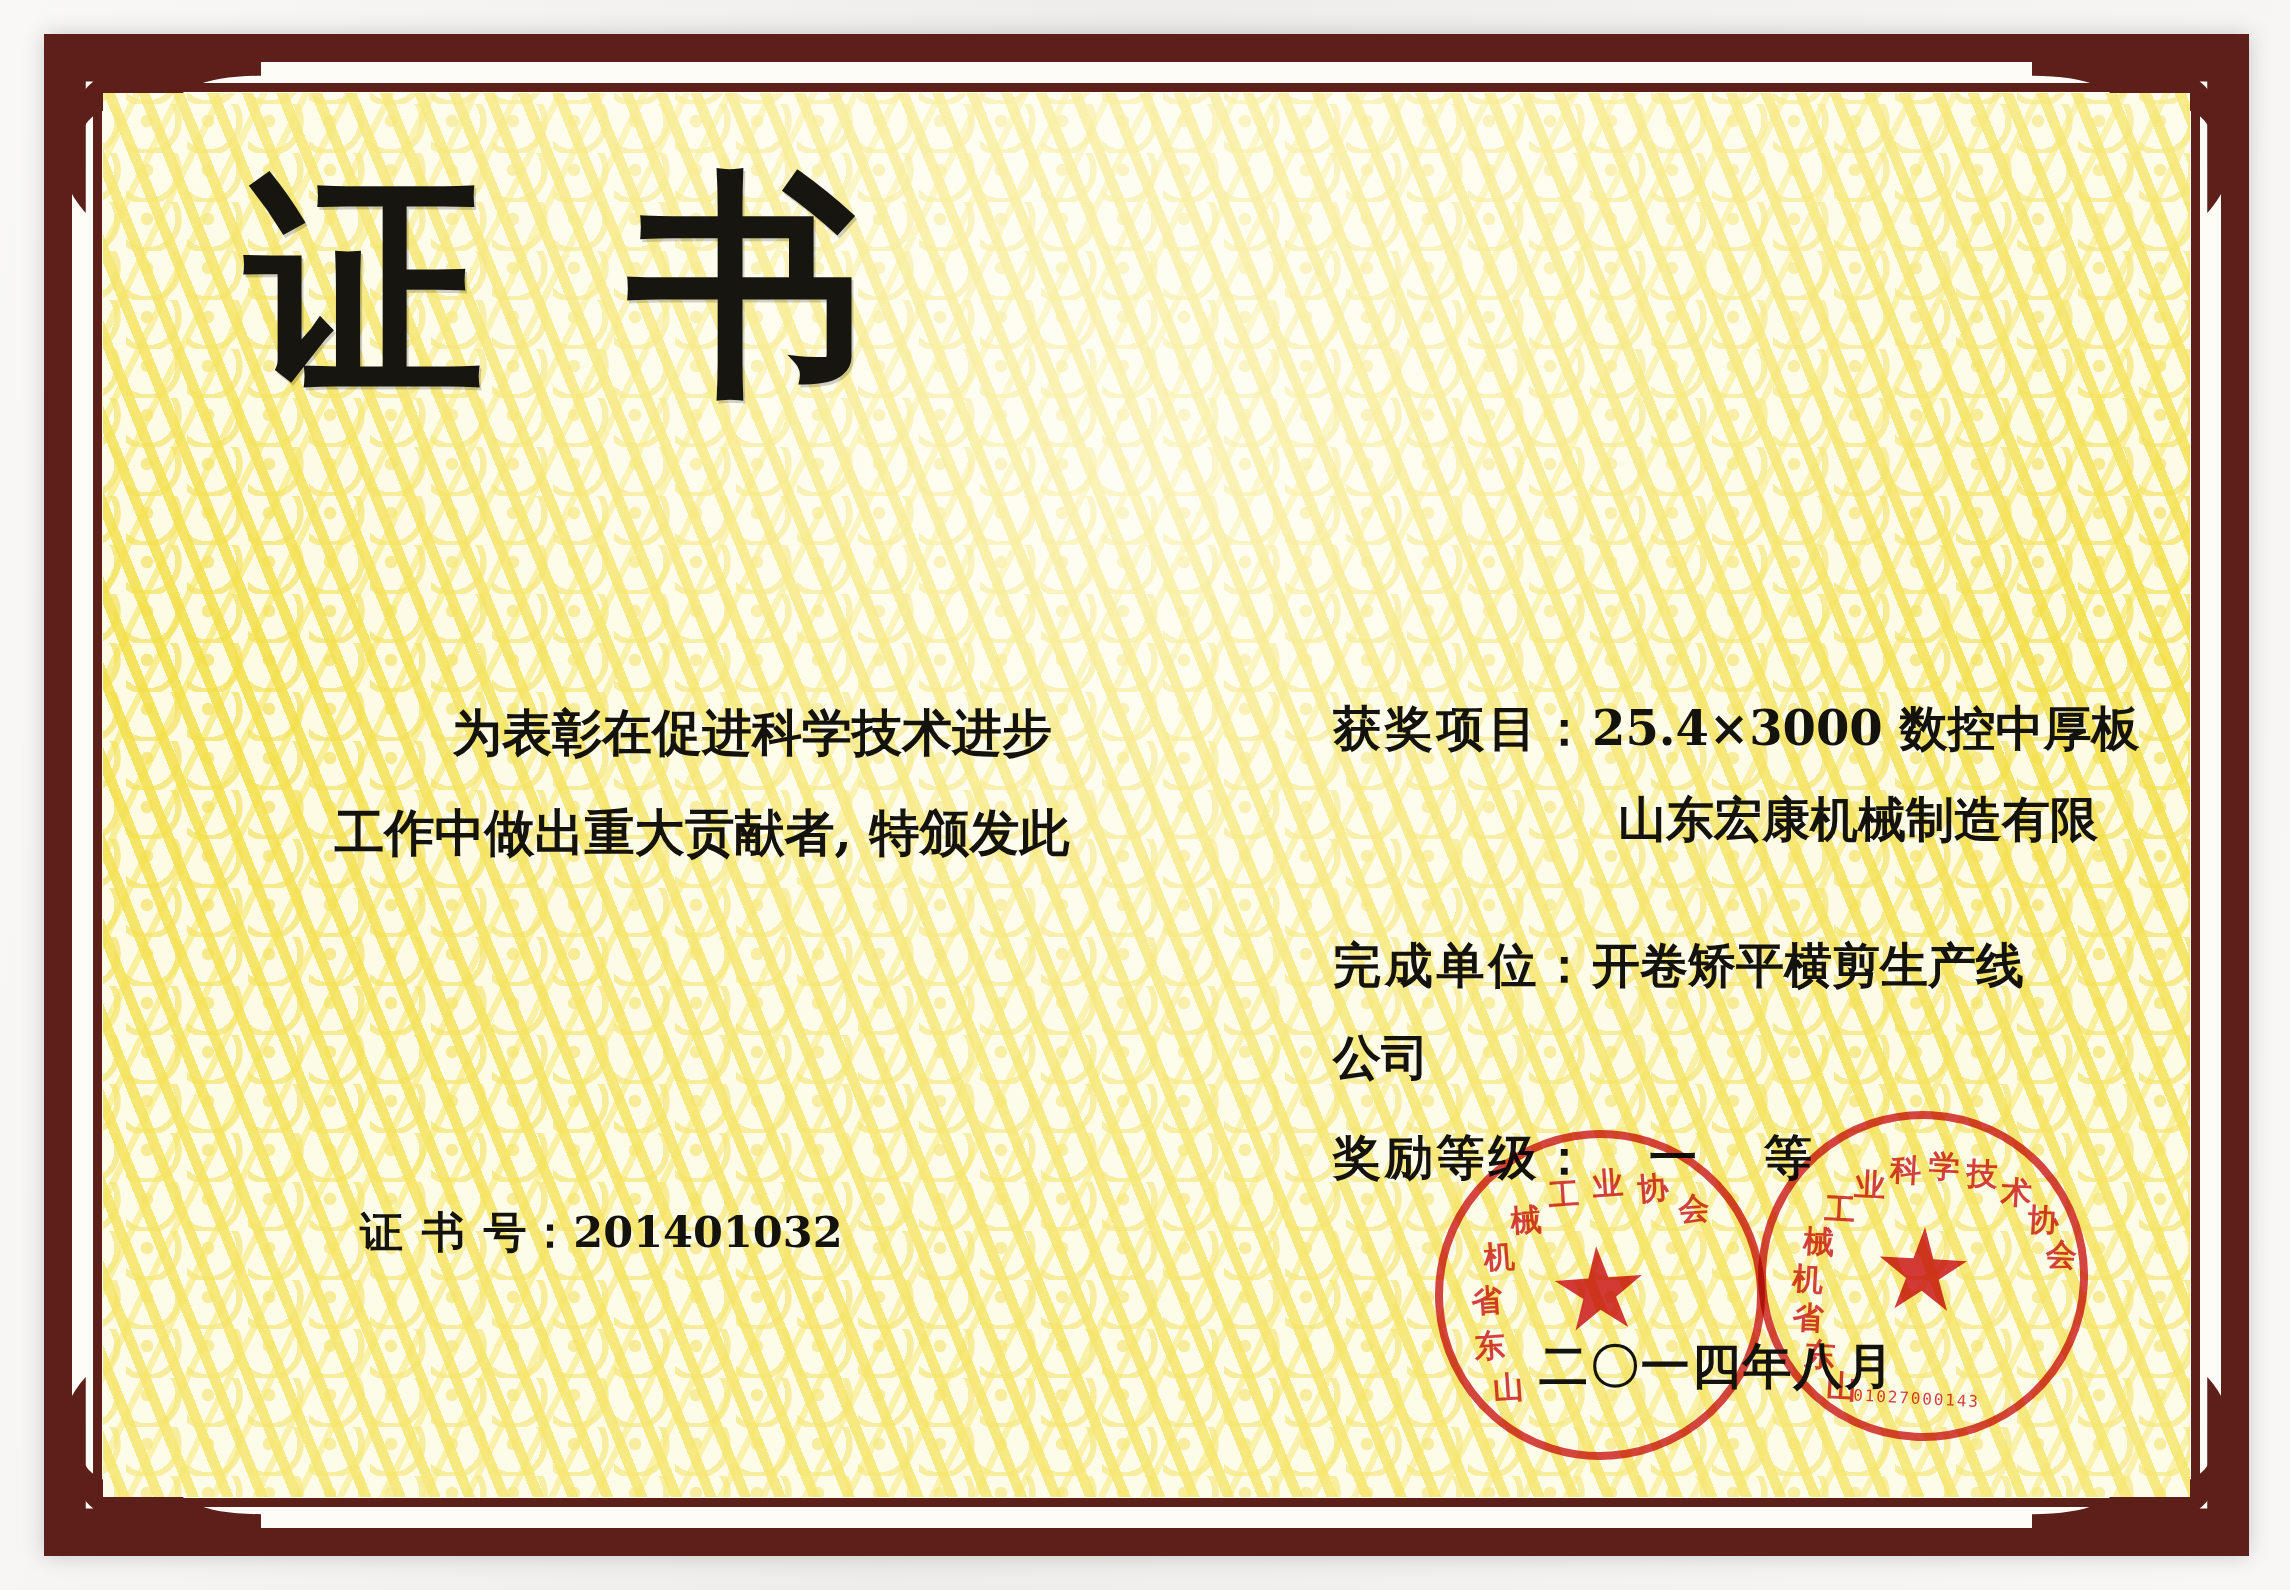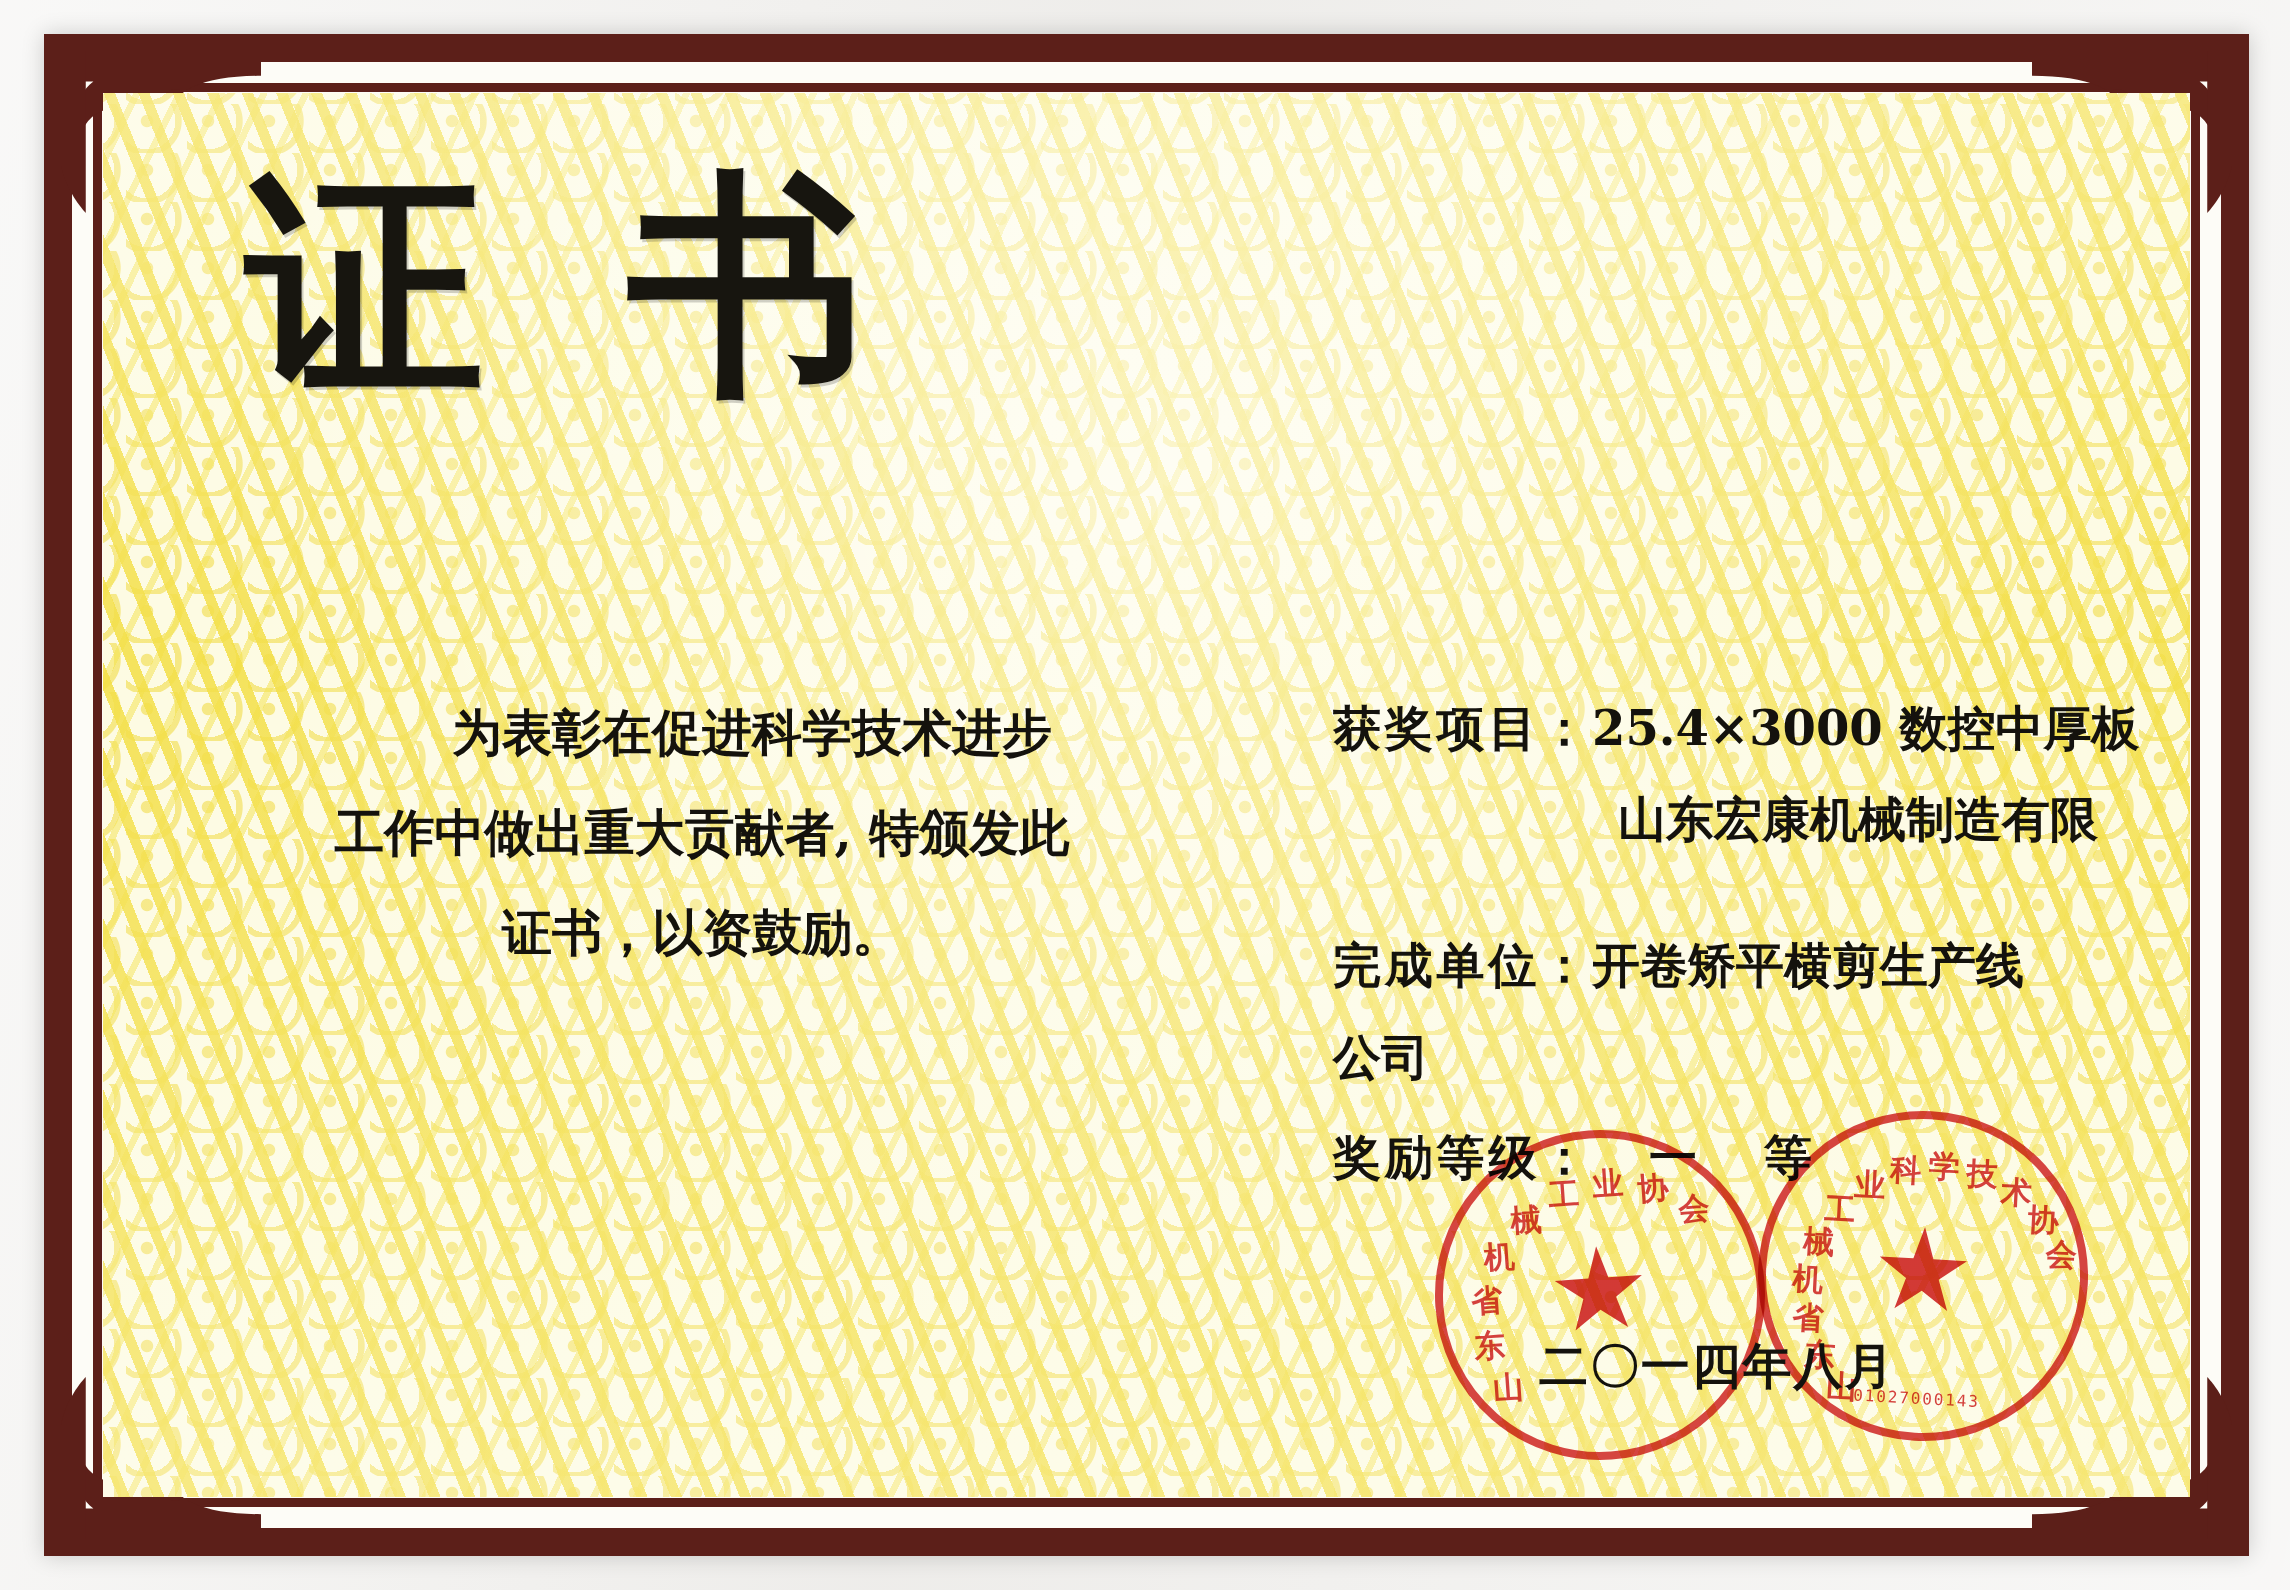--- a/index.html
+++ b/index.html
@@ -304,21 +304,20 @@
       <div class="pattern"></div>
       <div class="pattern-fade"></div>
 
       <div class="content">
 
         <div class="title">证书</div>
 
         <div class="left-col">
           <div class="l1">为表彰在促进科学技术进步</div>
           <div class="l2">工作中做出重大贡献者, 特颁发此</div>
-          <div class="l3">证书，以资鼓励。</div>
         </div>
 
         <div class="right-col">
 
           <div class="row">
             <span class="label">获奖项目：</span><span class="value">25.4×3000 数控中厚板</span>
             <span class="cont cont-project">山东宏康机械制造有限</span>
           </div>
 
           <div class="row" style="margin-top:55px;">
@@ -326,20 +325,23 @@
             <span class="cont" style="padding-left:0;">公司</span>
           </div>
 
           <div class="row" style="margin-top:5.7px;">
             <span class="label">奖励等级：</span><span class="spaced-grade">一</span><span class="grade-suffix">等</span>
           </div>
 
         </div>
 
         <div class="meta">
+          <div class="mrow">
+            <span class="mlabel">证 书 号：</span><span class="mval">201401032</span>
+          </div>
         </div>
 
         <div class="seal seal-a">
           <div class="ring-text">
             <span style="transform: rotate(-120deg) translate(0,-131px) rotate(120deg);">山</span>
             <span style="transform: rotate(-100deg) translate(0,-131px) rotate(100deg);">东</span>
             <span style="transform: rotate(-80deg) translate(0,-131px) rotate(80deg);">省</span>
             <span style="transform: rotate(-60deg) translate(0,-131px) rotate(60deg);">机</span>
             <span style="transform: rotate(-40deg) translate(0,-131px) rotate(40deg);">械</span>
             <span style="transform: rotate(-20deg) translate(0,-131px) rotate(20deg);">工</span>

